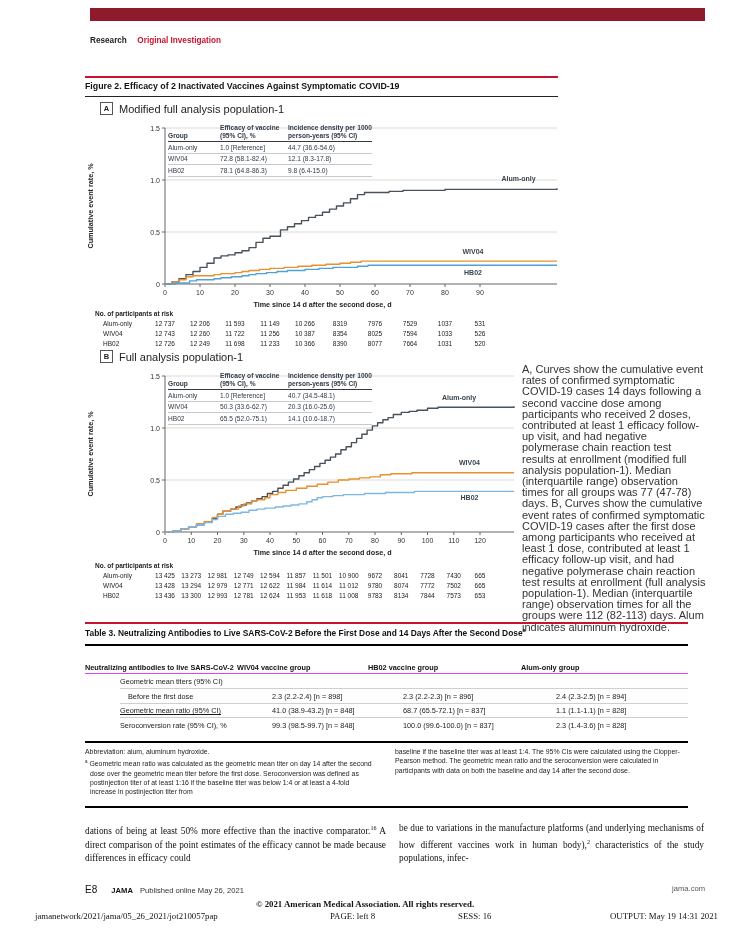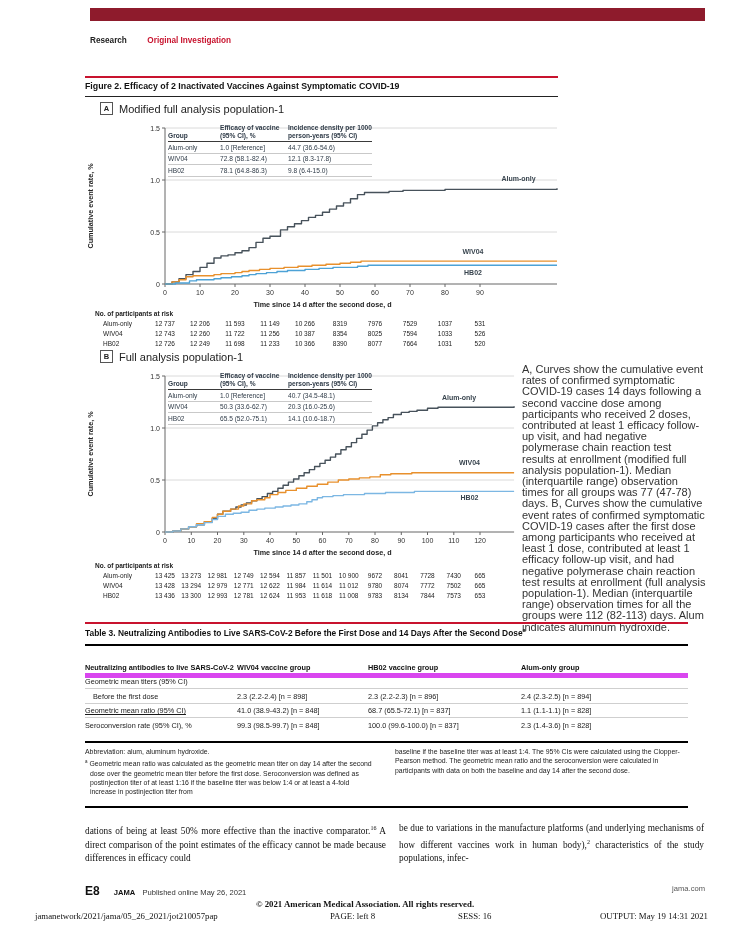--- a/index.html
+++ b/index.html
@@ -3,21 +3,21 @@
 <meta charset="utf-8">
 <style>
   html,body{margin:0;padding:0;background:#ffffff;}
   .page{position:relative;width:730px;height:935px;background:#fff;overflow:hidden;
         font-family:"Liberation Sans",sans-serif;color:#1a1a1a;}
 
   
   .topbar{position:absolute;left:90px;top:8px;width:615px;height:13px;background:#8E1B2C;}
   .header-row{position:absolute;left:90px;top:29px;width:615px;display:flex;justify-content:space-between;align-items:baseline;}
   .k1{font-weight:bold;font-size:8.2px;color:#222;}
-  .k2{font-weight:bold;font-size:8.2px;color:#C8132E;margin-left:16px;}
+  .k2{font-weight:bold;font-size:8.2px;color:#C8132E;margin-left:6px;}
   .running-title{font-size:8px;color:#222;}
 
   
   .fig-red-rule{position:absolute;left:85px;top:76px;width:473px;height:2.4px;background:#C8132E;}
   .fig-title{position:absolute;left:85px;top:81px;width:473px;font-size:8.8px;font-weight:bold;color:#111;}
   .fig-title-rule{position:absolute;left:85px;top:96px;width:473px;height:1.2px;background:#222;}
 
   .panel-head{position:absolute;left:100px;height:13px;display:flex;align-items:center;}
   .panel-letter{display:inline-flex;width:11px;height:11px;border:1px solid #555;align-items:center;justify-content:center;
                 font-weight:bold;font-size:7.5px;color:#222;margin-right:6px;background:#fff;}
@@ -39,51 +39,51 @@
   .ar-label{position:absolute;font-weight:normal;}
   .ar-val{position:absolute;width:34px;text-align:center;}
 
   .fig-caption{position:absolute;left:522px;top:364px;width:184px;font-size:11px;line-height:11.2px;color:#333;}
 
   
   .t3-red-rule{position:absolute;left:85px;top:622px;width:603px;height:2.2px;background:#C8132E;}
   .t3-title{position:absolute;left:85px;top:627px;width:603px;font-size:8.4px;font-weight:bold;color:#111;}
   .t3-thick1{position:absolute;left:85px;top:644px;width:603px;height:1.5px;background:#000;}
   .t3-head{position:absolute;left:85px;top:647px;width:603px;display:grid;grid-template-columns:152px 131px 153px 167px;
-           align-items:end;font-size:7.3px;font-weight:bold;color:#111;height:26px;border-bottom:5px solid #d946ef;line-height:1.22;}
+           align-items:end;font-size:7.3px;font-weight:bold;color:#111;height:26px;border-bottom:1px solid #d946ef;line-height:1.22;}
   .t3-rows{position:absolute;left:85px;top:675px;width:603px;font-size:7.3px;color:#1a1a1a;}
   .t3-row{display:grid;grid-template-columns:152px 131px 153px 167px;border-bottom:1px solid #cfcfcf;
-          padding:2.4px 0 2px 0;}
+          padding:2.4px 0 2px 0;margin-left:35px;}
   .t3-row:last-child{border-bottom:none;}
   .t3-thick2{position:absolute;left:85px;top:741px;width:603px;height:1.5px;background:#000;}
   .t3-foot{position:absolute;left:85px;top:747px;width:603px;display:flex;gap:18px;font-size:6.9px;line-height:9.3px;color:#222;}
   .t3-foot .fcol{width:292px;}
   .fn-item{text-indent:-5px;padding-left:5px;margin-top:1px;}
   .t3-thick3{position:absolute;left:85px;top:806px;width:603px;height:1.5px;background:#000;}
   sup{font-size:65%;}
 
   
   .bodycol{position:absolute;top:822px;font-family:"Liberation Serif",serif;font-size:9.3px;line-height:13.6px;
            text-align:justify;color:#111;}
   .bodycol.leftc{left:85px;width:301px;}
   .bodycol.rightc{left:399px;width:305px;}
 
   
   .page-footer{position:absolute;left:85px;top:884px;width:620px;font-size:7.6px;color:#333;}
-  .pf-page{font-weight:bold;font-size:12px;color:#111;margin-top:9px;}
+  .pf-page{font-weight:normal;font-size:10px;color:#111;margin-top:9px;}
   .pf-journal{font-weight:bold;color:#111;margin-left:12px;}
   .pf-pub{margin-left:5px;color:#333;}
   .pf-site{position:absolute;right:0;top:0;color:#555;}
   .imprint1{position:absolute;left:0;top:899px;width:730px;text-align:center;
             font-family:"Liberation Serif",serif;font-size:8.8px;font-weight:600;color:#111;}
   .imprint2{position:absolute;left:0;top:911px;width:730px;font-family:"Liberation Serif",serif;font-size:8.8px;color:#111;}
   .imp-slug{position:absolute;left:35px;}
   .imp-page{position:absolute;left:330px;}
   .imp-sess{position:absolute;left:458px;}
-  .imp-out{position:absolute;right:22px;}
+  .imp-out{position:absolute;right:12px;}
 </style>
 </head>
 <body>
 
 <div class="page">
 
   <div class="topbar"></div>
 
   <div class="header-row">
     <div>

